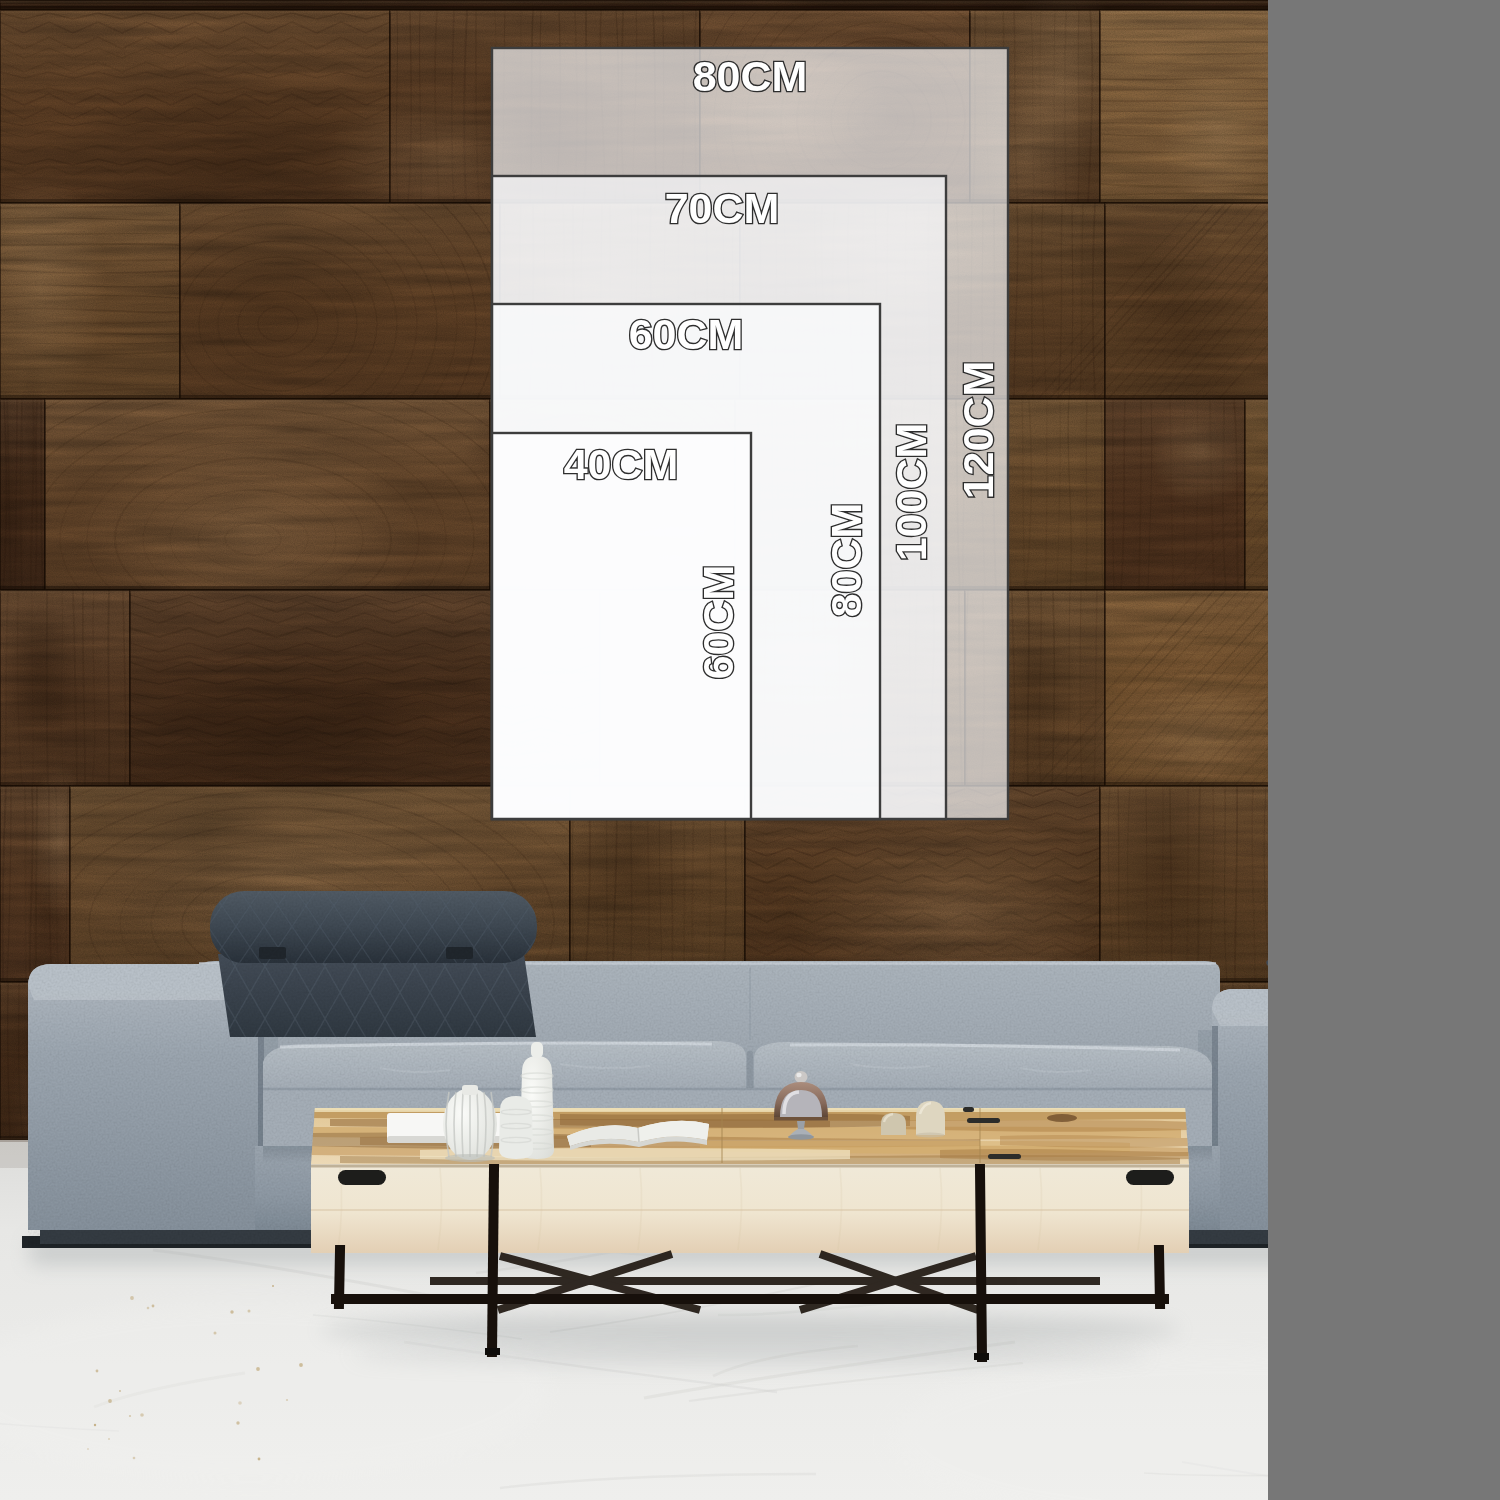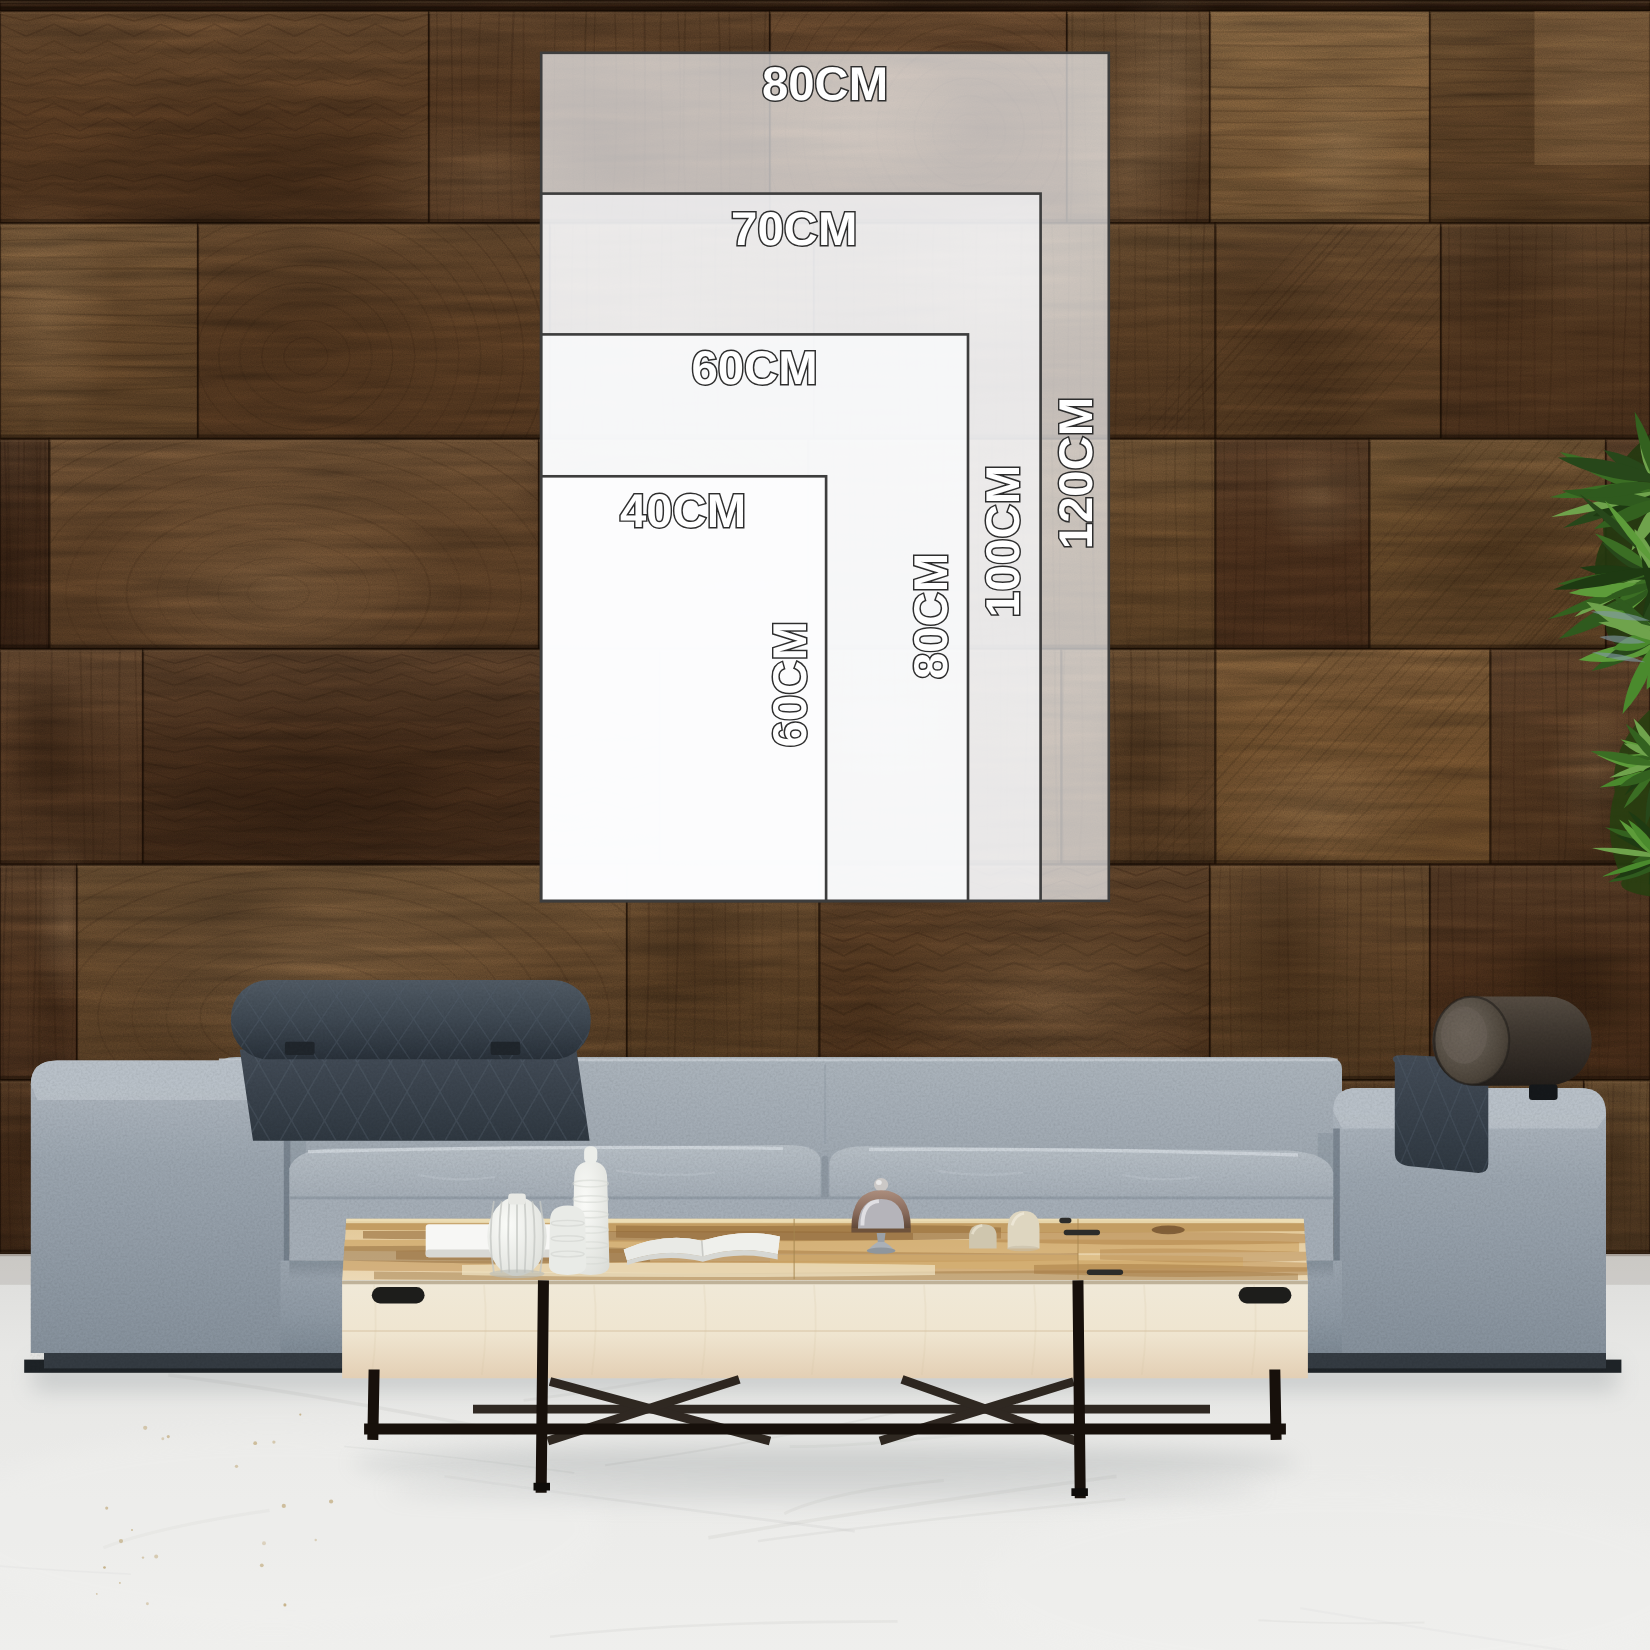--- a/index.html
+++ b/index.html
@@ -1,16 +1,16 @@
 <!DOCTYPE html>
 <html><head>
 <meta charset="utf-8">
 <style>
 html,body{margin:0;padding:0;background:#777;}
-#page{position:relative;width:1500px;height:1500px;overflow:hidden;font-family:"Liberation Sans",sans-serif;}
+#page{position:relative;width:1268px;height:1500px;overflow:hidden;font-family:"Liberation Sans",sans-serif;}
 </style>
 </head>
 <body>
 
 <div id="page">
 <svg width="1500" height="1500" viewBox="0 0 1500 1500">
 <defs>
 <filter id="fspeck" x="0" y="0" width="100%" height="100%">
 <feTurbulence type="fractalNoise" baseFrequency="0.9" numOctaves="2" seed="4" stitchTiles="stitch"></feTurbulence>
 <feColorMatrix type="matrix" values="0 0 0 0 0  0 0 0 0 0  0 0 0 0 0  0.8 0.8 0.8 0 -0.9"></feColorMatrix>

